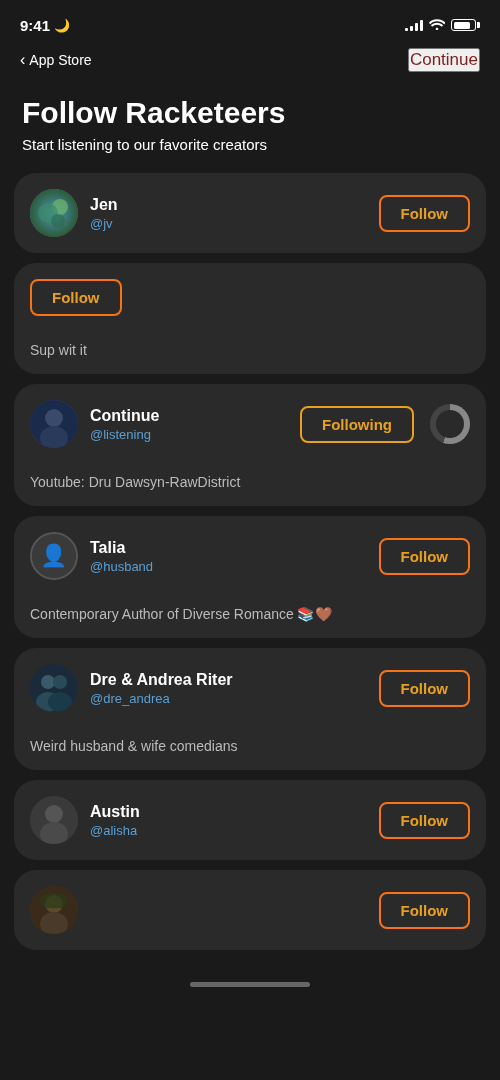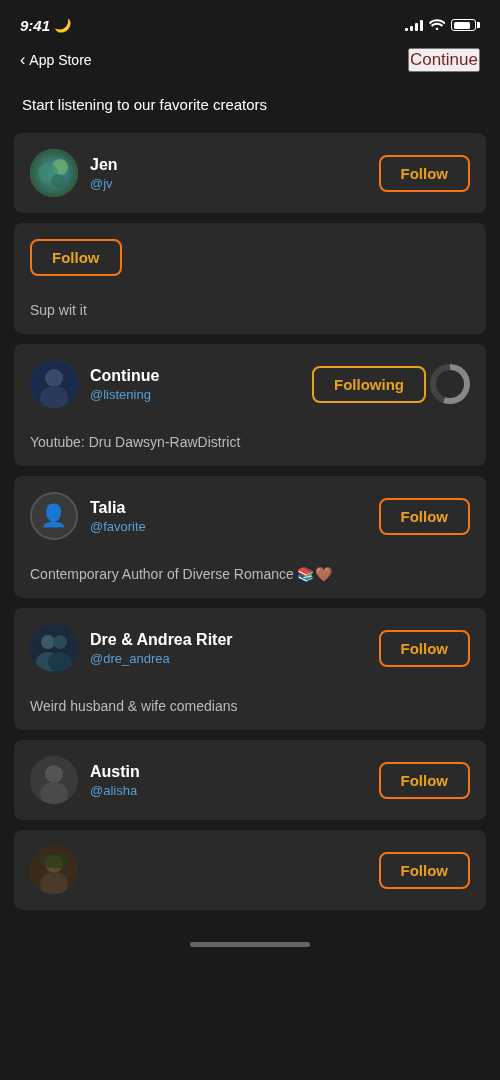--- a/index.html
+++ b/index.html
@@ -13,21 +13,20 @@
       overflow-x: hidden;
     }
 
     
     .status-bar {
       display: flex;
       justify-content: space-between;
       align-items: center;
       padding: 12px 20px 6px 20px;
       height: 44px;
-      font-style: italic;
     }
     .status-time {
       font-size: 15px;
       font-weight: 600;
       color: #fff;
       display: flex;
       align-items: center;
       gap: 4px;
     }
     .status-moon {
@@ -123,21 +122,21 @@
       font-weight: 400;
     }
 
     
     .user-list {
       padding: 0 14px;
     }
 
     .user-card {
       background: #2a2a2a;
-      border-radius: 8px;
+      border-radius: 22px;
       padding: 16px 16px;
       margin-bottom: 10px;
     }
 
     .user-top-row {
       display: flex;
       align-items: center;
       justify-content: space-between;
     }
 
@@ -277,20 +276,21 @@
 
 <div class="nav-bar">
   <div class="back-btn">
     <span class="back-chevron">‹</span>
     <span>App Store</span>
   </div>
   <button class="continue-btn">Continue</button>
 </div>
 
 <div class="header">
+  <div class="header-title">Follow Racketeers</div>
   <div class="header-subtitle">Start listening to our favorite creators</div>
 </div>
 
 <div class="user-list" id="user-list-container">
 <div class="user-card">
       <div class="user-top-row">
         <div class="user-info">
           <div class="avatar avatar-jen">
             <svg width="48" height="48" viewBox="0 0 48 48">
               <defs>
@@ -334,39 +334,39 @@
               <rect width="48" height="48" fill="#1a2a4a"></rect>
               <circle cx="24" cy="18" r="9" fill="#3a4a6a"></circle>
               <ellipse cx="24" cy="38" rx="14" ry="12" fill="#2a3a5a"></ellipse>
             </svg>
           </div>
           <div class="user-text">
             <span class="user-name">Continue</span>
             <span class="user-handle">@listening</span>
           </div>
         </div>
-        <div style="display:flex;align-items:center;gap:4px;">
+        <div style="display:flex;align-items:center;gap:16px;">
           <button class="follow-btn following">Following</button>
           <div class="loading-indicator"></div>
         </div>
       </div>
       <div class="user-bio">Youtube: Dru Dawsyn-RawDistrict</div>
     </div>
     <div class="user-card">
       <div class="user-top-row">
         <div class="user-info">
           <div class="avatar avatar-talia">
             <svg width="48" height="48" viewBox="0 0 48 48">
               <rect width="48" height="48" fill="#3a3a3a" rx="24"></rect>
               <text x="24" y="32" text-anchor="middle" font-size="24" fill="#888">👤</text>
             </svg>
           </div>
           <div class="user-text">
             <span class="user-name">Talia</span>
-            <span class="user-handle">@favorite</span>
+            <span class="user-handle">@husband</span>
           </div>
         </div>
         <div style="display:flex;align-items:center;gap:8px;">
           <button class="follow-btn">Follow</button>
 
         </div>
       </div>
       <div class="user-bio">Contemporary Author of Diverse Romance 📚🤎</div>
     </div>
     <div class="user-card">

